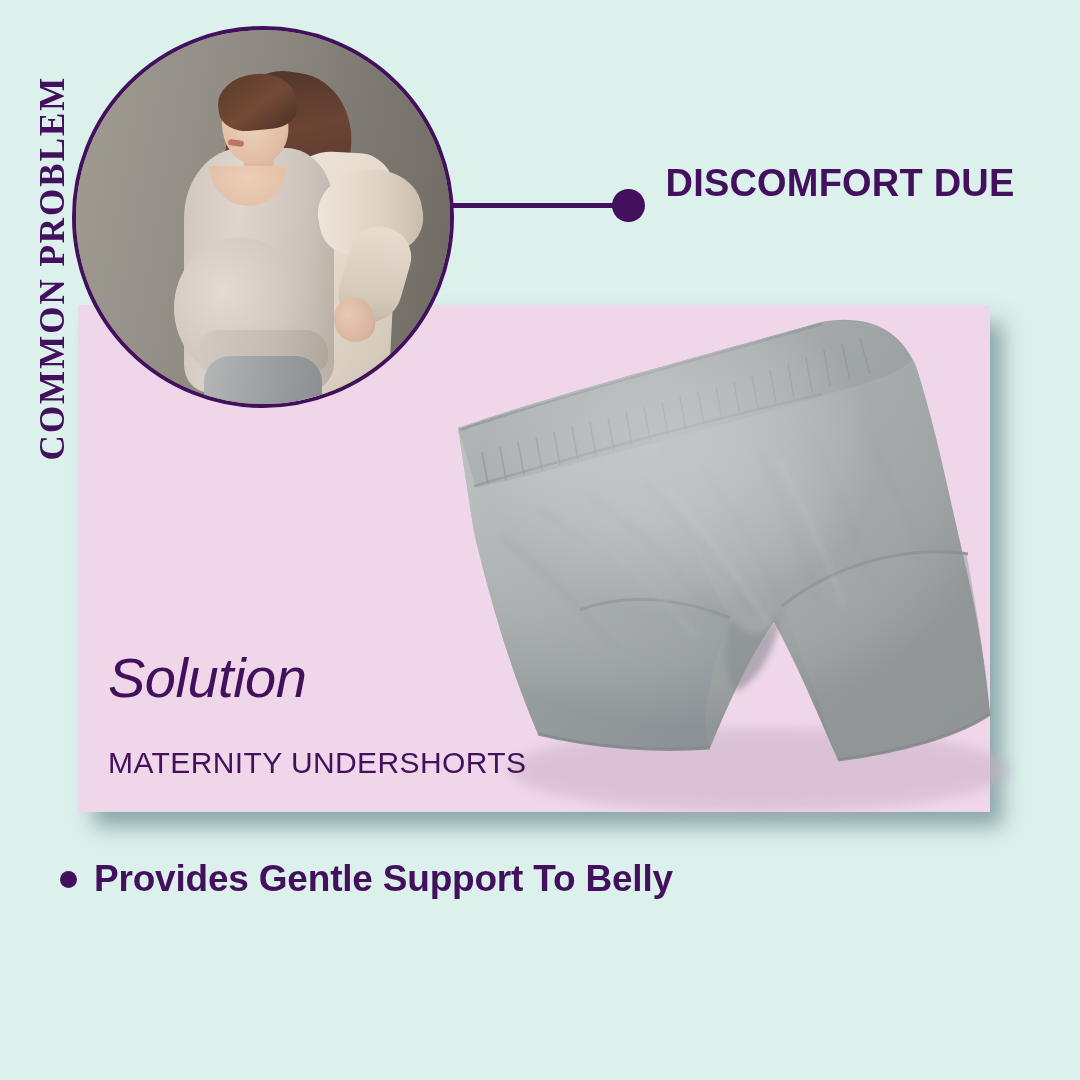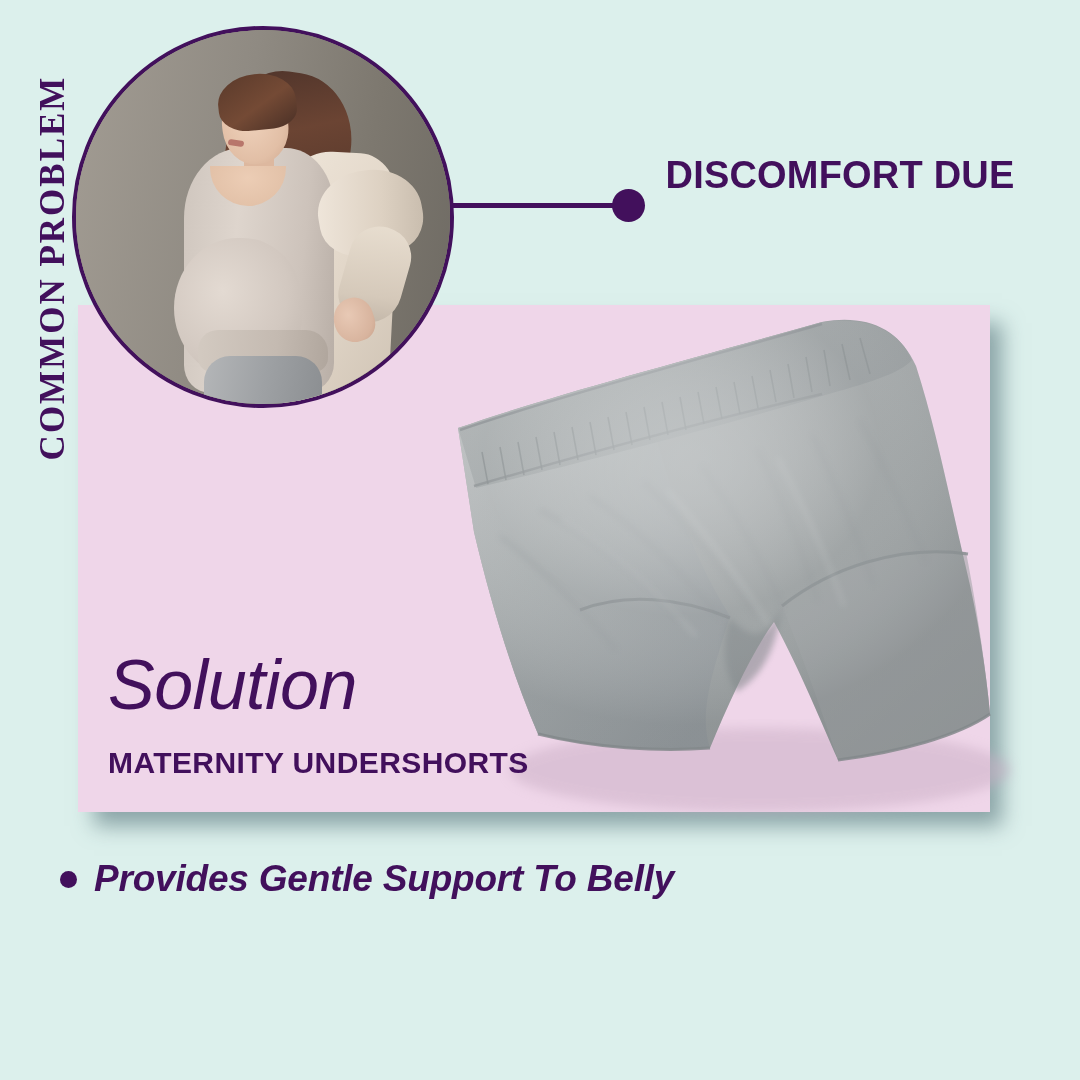--- a/index.html
+++ b/index.html
@@ -256,21 +256,21 @@
     width: 33px;
     height: 33px;
     border-radius: 50%;
     background: #42105c;
   }
 
   
   .headline {
     position: absolute;
     left: 620px;
-    top: 148px;
+    top: 156px;
     width: 440px;
     text-align: center;
     font-size: 38px;
     font-weight: bold;
     line-height: 1.43;
     letter-spacing: 0.2px;
     color: #42105c;
   }
   .headline .line { display: block; white-space: nowrap; }
 
@@ -283,33 +283,33 @@
     height: 520px;
     pointer-events: none;
   }
   .shorts-svg { display: block; width: 100%; height: 100%; }
 
   
   .solution-title {
     position: absolute;
     left: 108px;
     top: 650px;
-    font-size: 70px;
+    font-size: 56px;
     font-style: italic;
     font-weight: normal;
     color: #42105c;
     letter-spacing: -0.5px;
     line-height: 1;
   }
   .solution-sub {
     position: absolute;
     left: 108px;
     top: 746px;
     font-size: 30px;
-    font-weight: 700;
+    font-weight: 400;
     letter-spacing: 0.4px;
     color: #42105c;
     white-space: nowrap;
   }
 
   
   .bullets {
     position: absolute;
     left: 60px;
     top: 845px;
@@ -327,21 +327,20 @@
     background: #42105c;
     flex: 0 0 auto;
     margin-right: 17px;
   }
   .bullet-text {
     font-size: 37px;
     font-weight: bold;
     color: #42105c;
     letter-spacing: -0.2px;
     white-space: nowrap;
-    font-style: italic;
   }
 </style>
 </head>
 <body>
 
 <div id="canvas">
 
   <div class="vertical-label">COMMON PROBLEM</div>
 
   <div class="pink-panel"></div>

